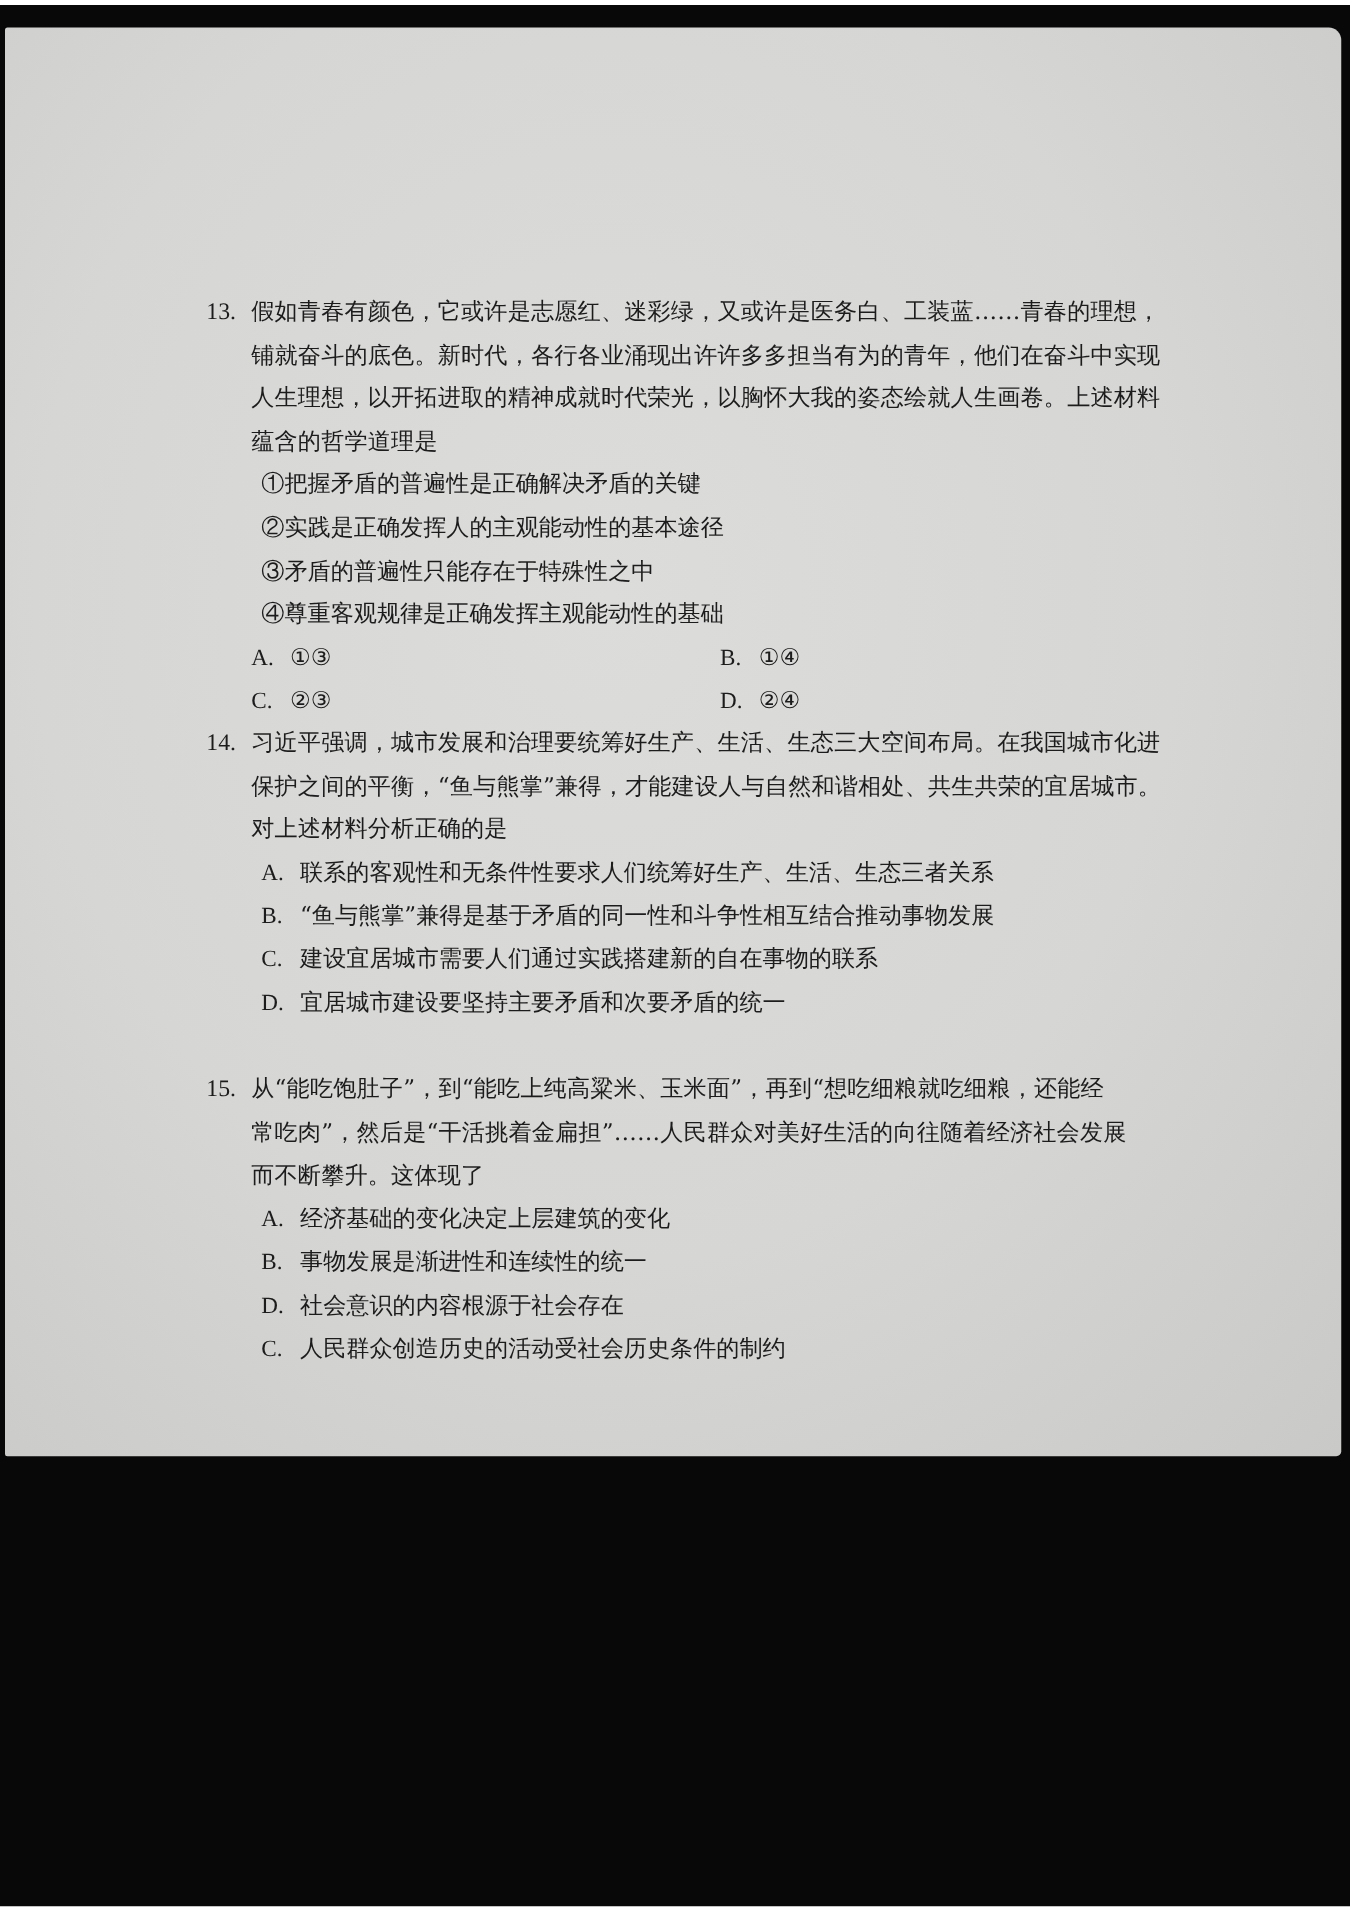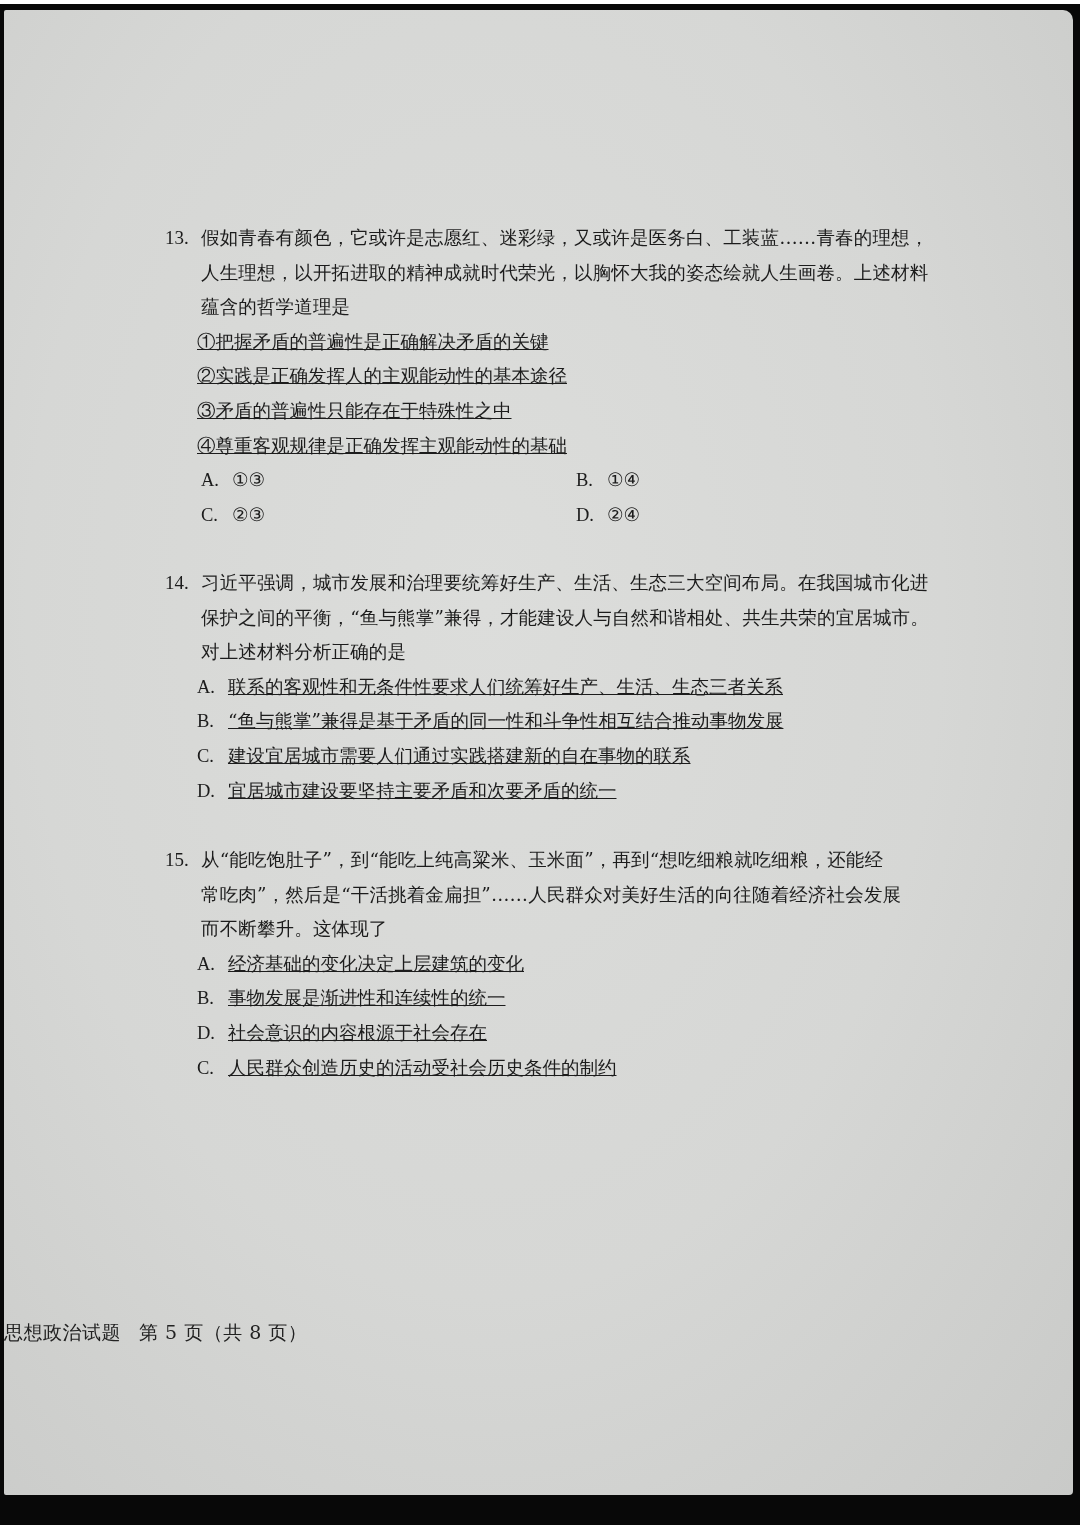--- a/index.html
+++ b/index.html
@@ -18,23 +18,23 @@
     position: absolute;
     left: 0;
     top: 4px;
     width: 1080px;
     height: 1521px;
     background: #080808;
   }
   .paper {
     position: absolute;
     left: 4px;
-    top: 10px;
+    top: 22px;
     width: 1069px;
-    height: 1485px;
+    height: 1143px;
     border-radius: 2px 10px 4px 2px;
     background:
       radial-gradient(ellipse at 45% 40%, #dcdddb 0%, #d6d7d5 55%, #c9cac8 100%);
     overflow: hidden;
   }
   .question {
     position: absolute;
     left: 161px;
     width: 770px;
     color: #1c1c1c;
@@ -53,23 +53,22 @@
     margin-left: 36px;
     letter-spacing: 0.15px;
     text-align: justify;
   }
   .line {
     display: block;
     white-space: nowrap;
   }
   .opt {
     display: block;
-    margin-left: 32px;
+    margin-left: 44px;
     white-space: nowrap;
-    text-decoration: underline;
   }
   .opt-letter {
     display: inline-block;
     width: 31px;
     font-family: "Liberation Serif", serif;
   }
   .opt-grid {
     margin-left: 36px;
     display: grid;
     grid-template-columns: 375px 375px;
@@ -90,20 +89,21 @@
 <body>
 
 <div class="photo-frame"></div>
 
 <div class="paper">
 
   <div class="question" style="top:211px;">
     <span class="q-num">13.</span>
     <div class="q-stem">
       <span class="line">假如青春有颜色，它或许是志愿红、迷彩绿，又或许是医务白、工装蓝……青春的理想，</span>
+      <span class="line">铺就奋斗的底色。新时代，各行各业涌现出许许多多担当有为的青年，他们在奋斗中实现</span>
       <span class="line">人生理想，以开拓进取的精神成就时代荣光，以胸怀大我的姿态绘就人生画卷。上述材料</span>
       <span class="line">蕴含的哲学道理是</span>
     </div>
     <span class="opt">①把握矛盾的普遍性是正确解决矛盾的关键</span>
     <span class="opt">②实践是正确发挥人的主观能动性的基本途径</span>
     <span class="opt">③矛盾的普遍性只能存在于特殊性之中</span>
     <span class="opt">④尊重客观规律是正确发挥主观能动性的基础</span>
     <div class="opt-grid">
       <span><span class="opt-letter">A.</span><span>①③</span></span>
       <span><span class="opt-letter">B.</span><span>①④</span></span>

